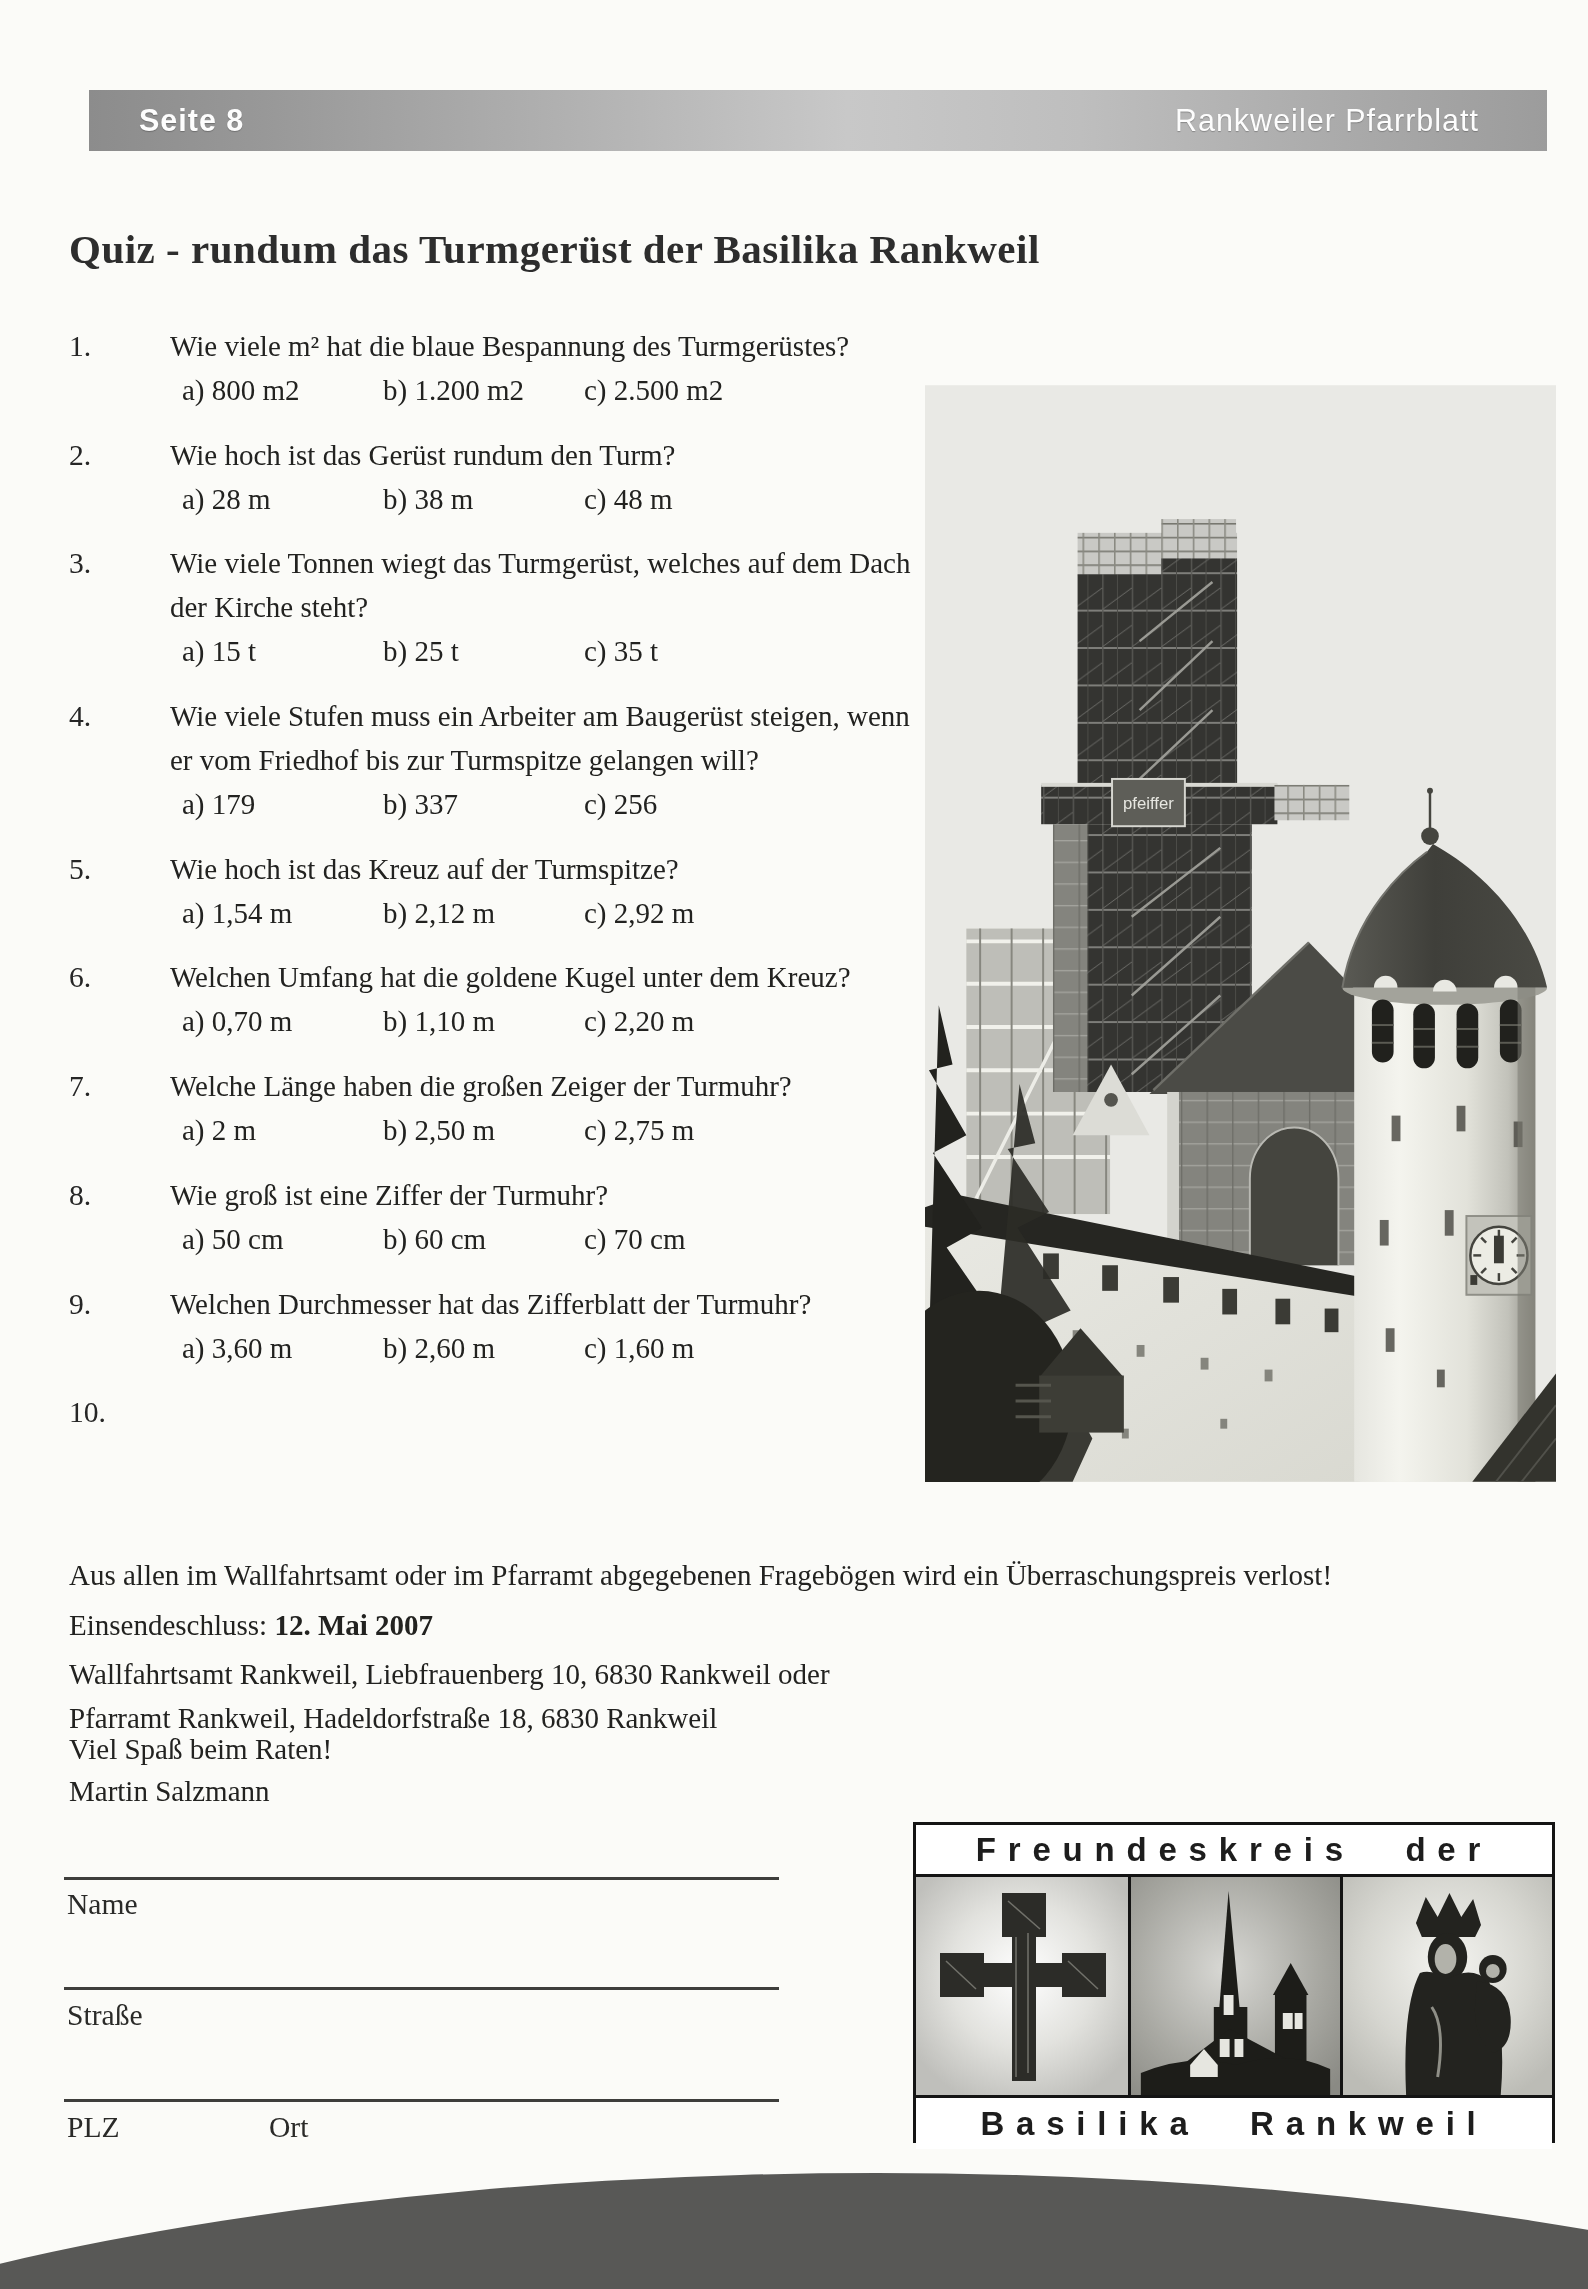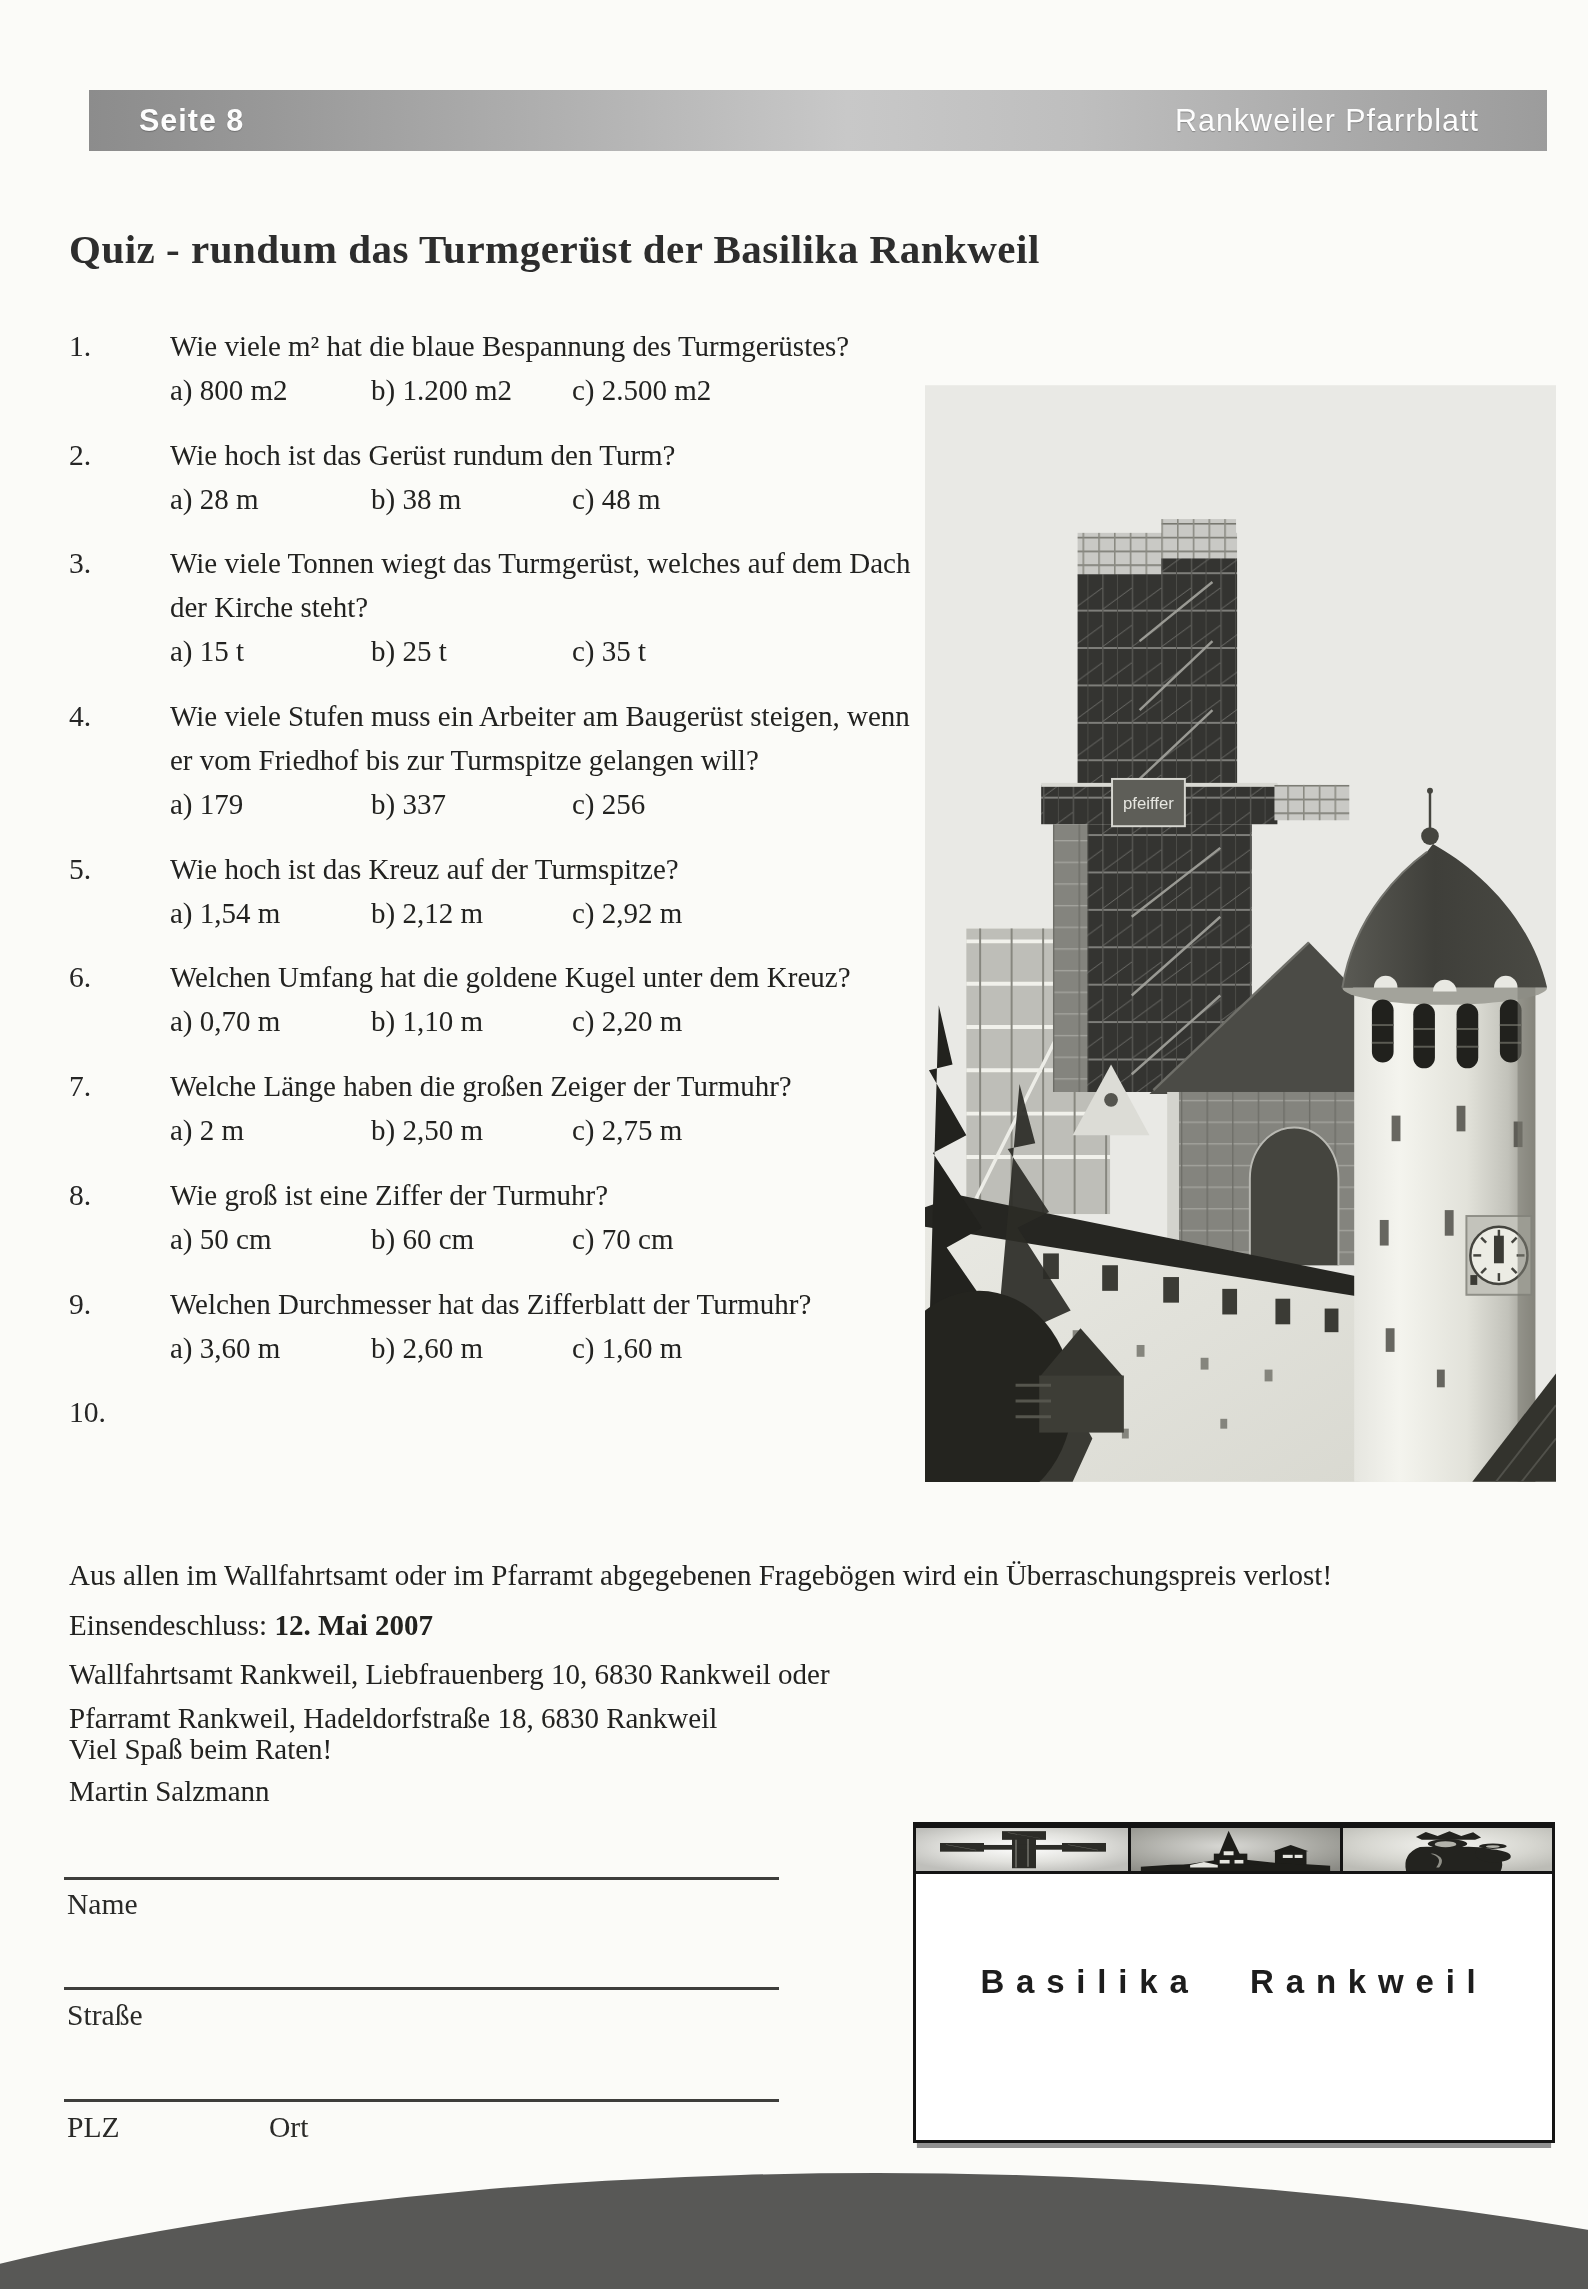--- a/index.html
+++ b/index.html
@@ -33,21 +33,21 @@
     font-size:41px;color:#2d2d2d;letter-spacing:0.5px;white-space:nowrap;
   }
   
   .questions{position:absolute;left:69px;top:324px;width:859px;}
   .q{display:grid;grid-template-columns:101px 1fr;margin-bottom:20.7px;}
   .q-num{font-size:29.6px;line-height:44px;color:#262626;}
   .q-body{width:757px;}
   .q-text{font-size:29px;line-height:44px;color:#222220;}
   .q-opts{font-size:29px;line-height:44px;color:#222220;}
   .opt{display:inline-block;}
-  .opt-a{width:201px;}
+  .opt-a{width:201px;margin-left:12px;}
   .opt-b{width:201px;}
   
   .photo{position:absolute;left:925px;top:385px;width:631px;height:1097px;}
   .photo svg{display:block;}
   
   .fpara{position:absolute;left:69px;font-size:29px;line-height:44px;color:#222220;white-space:nowrap;}
   .fp1{top:1553px;}
   .fp2{top:1603px;}
   .fp3{top:1652px;line-height:44px;}
   .fp4{top:1728px;line-height:42px;}
@@ -406,20 +406,21 @@
 
 <div class="form-line fl1"></div>
 <div class="form-label lbl-name">Name</div>
 <div class="form-line fl2"></div>
 <div class="form-label lbl-street">Straße</div>
 <div class="form-line fl3"></div>
 <div class="form-label lbl-plz">PLZ</div>
 <div class="form-label lbl-ort">Ort</div>
 
 <div class="logo-box">
+  <div class="logo-strip">Freundeskreis der</div>
   <div class="logo-panels">
     <div class="logo-panel">
       <svg viewBox="0 0 212 218" preserveAspectRatio="none" xmlns="http://www.w3.org/2000/svg">
         <defs>
           <radialGradient id="glow1" cx="0.5" cy="0.45" r="0.62">
             <stop offset="0" stop-color="#ffffff"></stop>
             <stop offset="0.55" stop-color="#e2e2de"></stop>
             <stop offset="1" stop-color="#bfbfbb"></stop>
           </radialGradient>
         </defs>

